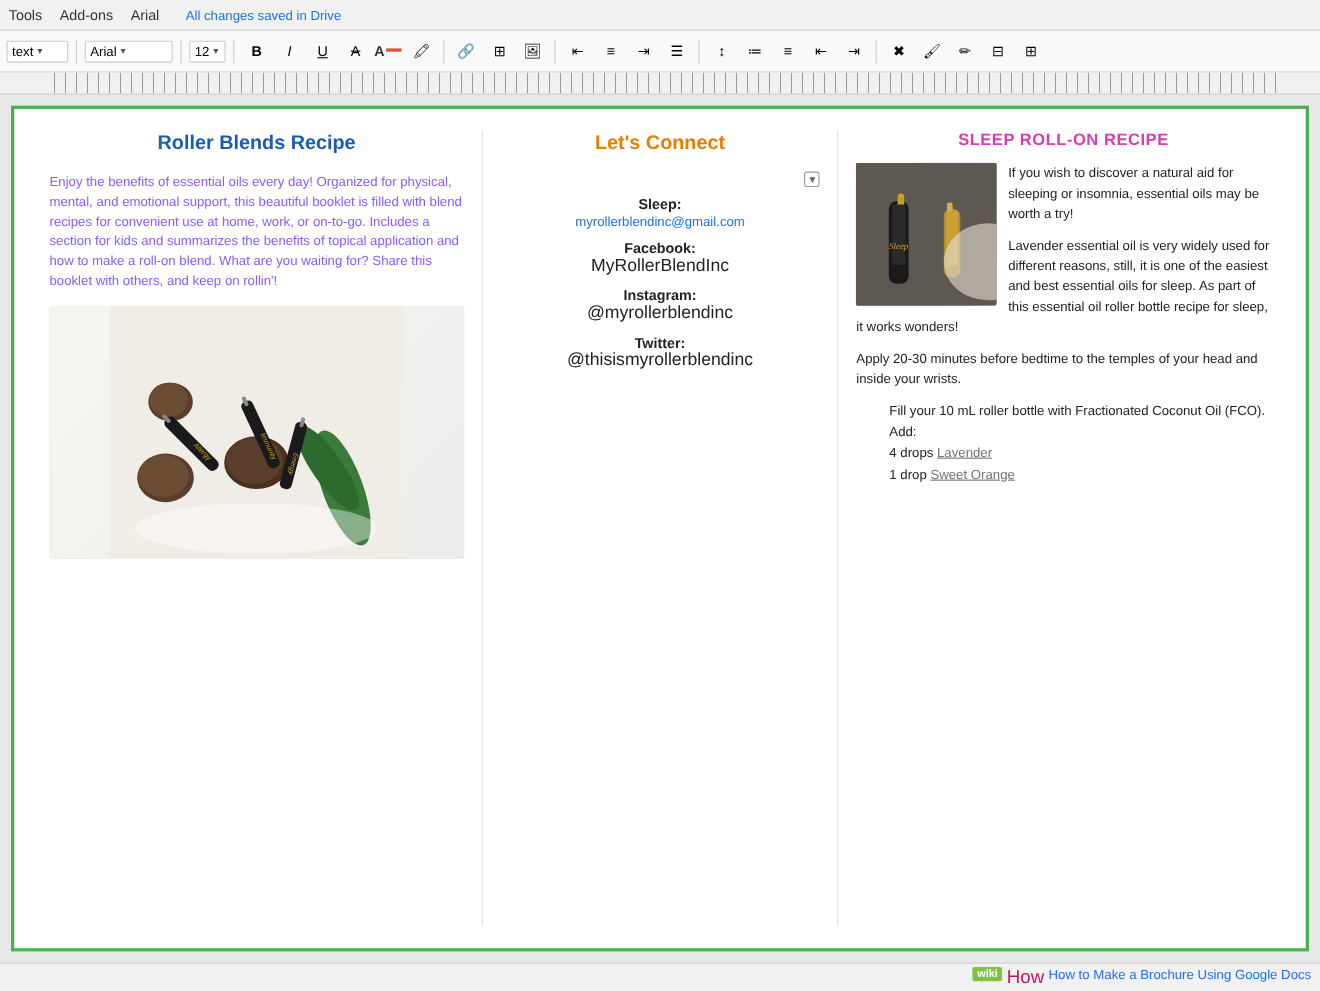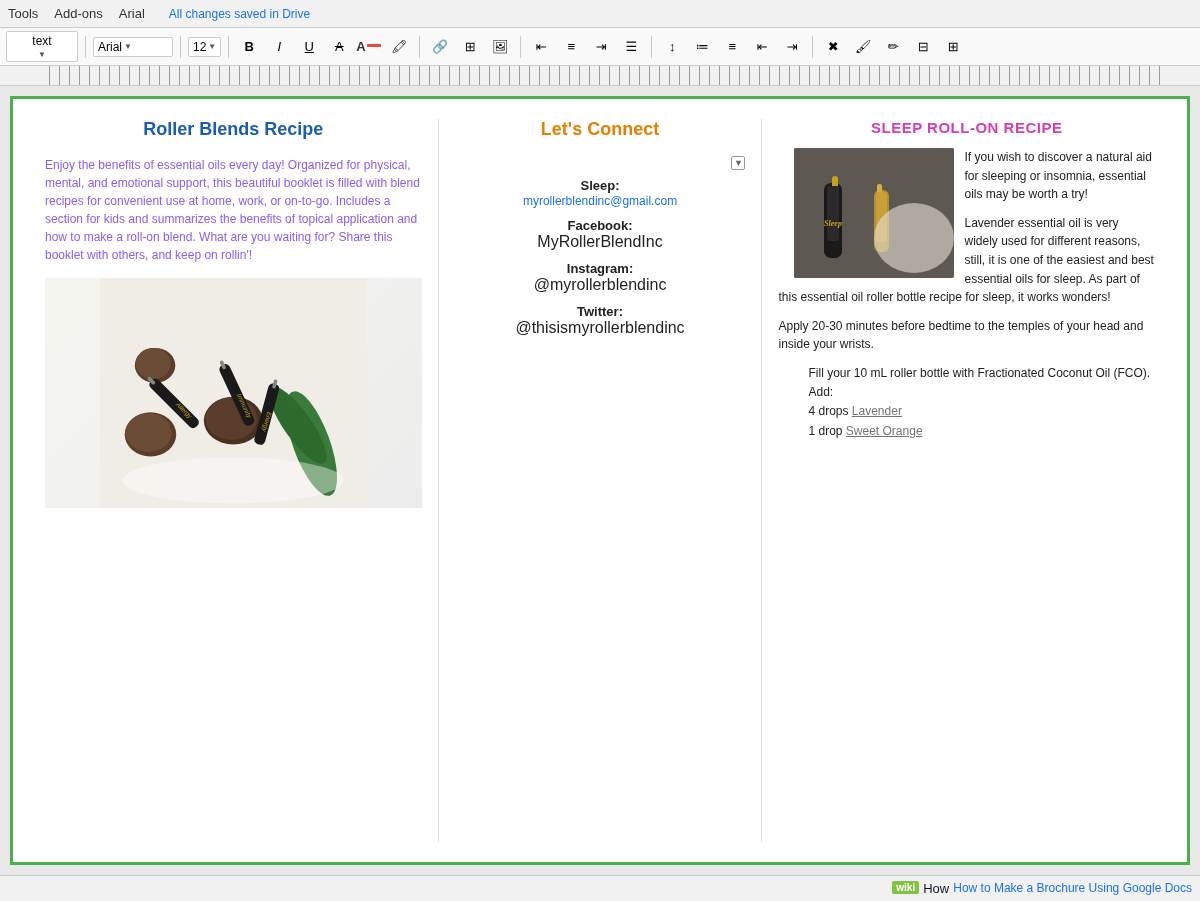--- a/index.html
+++ b/index.html
@@ -212,29 +212,28 @@
       align-items: center;
       justify-content: center;
       font-size: 9px;
       color: #666;
       align-self: flex-end;
       margin-bottom: 4px;
     }
 
     
     .sleep-image {
-      width: 160px;
+      width: 128px;
       height: 130px;
       float: left;
-      margin: 0 10px 8px 16px;
+      margin: 0 10px 8px 0;
       background: linear-gradient(135deg, #2a2a2a 0%, #555 30%, #888 60%, #f5e6c8 100%);
       border-radius: 2px;
       position: relative;
       overflow: hidden;
-      font-weight: bold;
     }
     .sleep-image-inner {
       width: 100%;
       height: 100%;
       background:
         linear-gradient(45deg, #1a1a1a 0%, #3a3a3a 40%, #c8b060 55%, #d4c070 60%, #b09030 70%, #3a3a3a 80%, #1a1a1a 100%);
     }
     .right-text {
       font-size: 12px;
       line-height: 1.55;
@@ -267,30 +266,30 @@
     }
     .wiki-logo {
       background: #81c341;
       color: white;
       font-size: 10px;
       font-weight: bold;
       padding: 1px 4px;
       border-radius: 2px;
     }
     .wiki-text {
-      font-size: 13px;
-      color: #0f172a;
+      font-size: 17px;
+      color: #be185d;
     }
     .wiki-link { color: #1a73e8; text-decoration: none; }
     .chevron-down {
       font-size: 8px;
       color: #555;
     }
     .font-select { width: 80px; }
-    .style-select { width: 72px; flex-direction: column; }
+    .style-select { width: 56px; }
   </style>
 </head>
 <body>
 
 <div class="menu-bar">
   <span class="menu-item">Tools</span>
   <span class="menu-item">Add-ons</span>
   <span class="menu-item">Arial</span>
   <span class="saved-text">
     <a>All changes saved in Drive</a>

